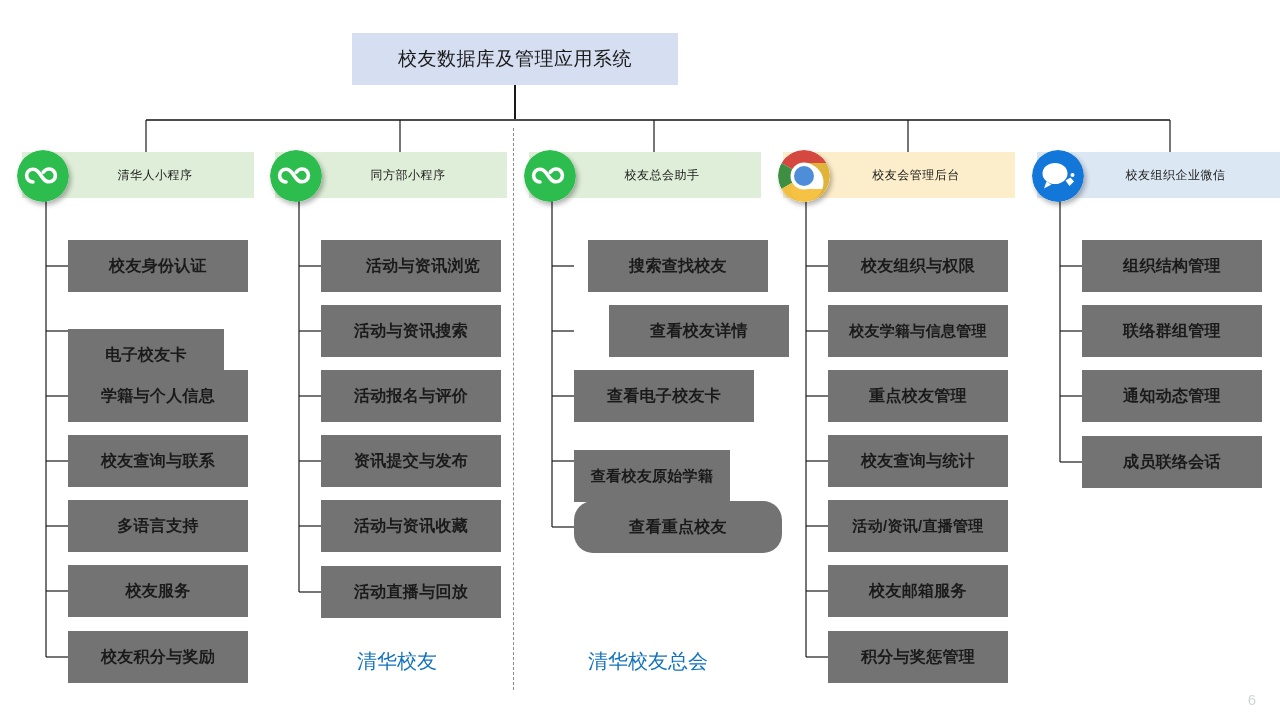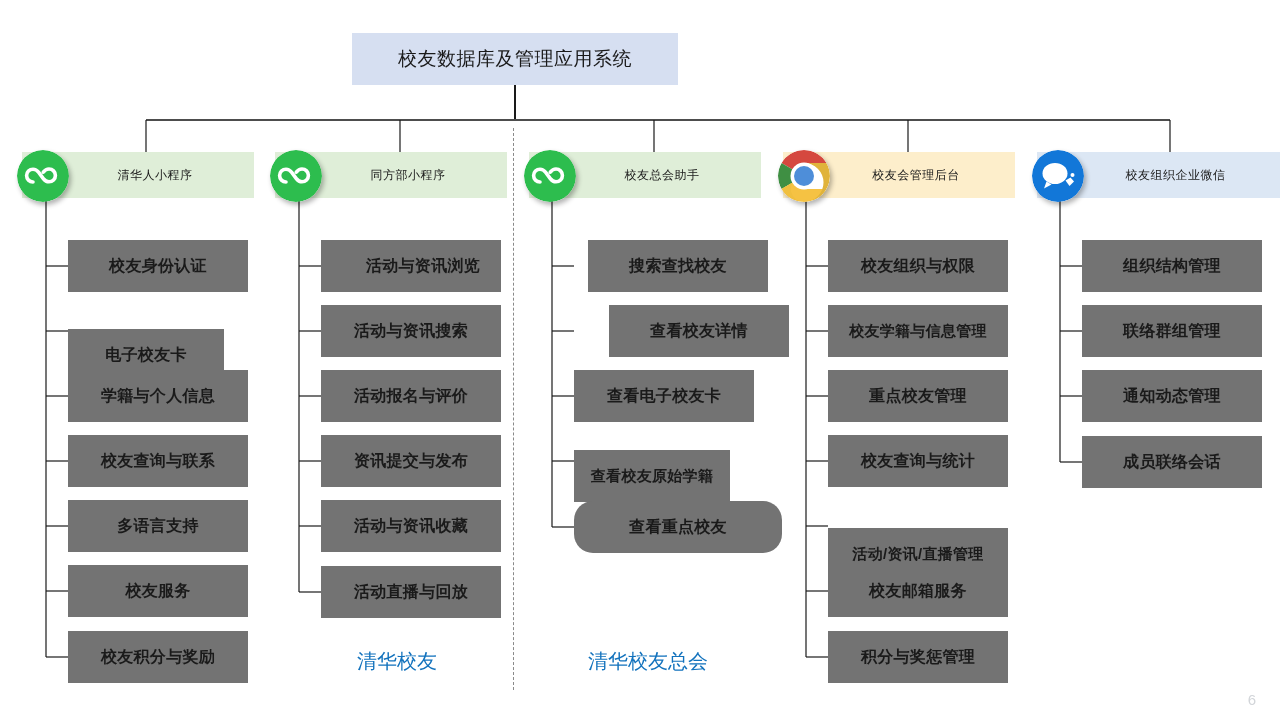--- a/index.html
+++ b/index.html
@@ -243,21 +243,21 @@
       <path d="M26 13h22.5A26 26 0 0 1 26 52a13 13 0 1 0 0-39z" fill="#e0b33b"></path>
       <path d="M3.5 39A26 26 0 0 0 26 52a13 13 0 0 1-11.3-19.6L3.5 39z" fill="#f0bf3f"></path>
       <circle cx="26" cy="26" r="13.5" fill="#ffffff"></circle>
       <circle cx="26" cy="26" r="10" fill="#4e8ed9"></circle>
     </svg>
   </div>
   <div class="leaf" style="left:828px; top:240px; width:180px;">校友组织与权限</div>
   <div class="leaf narrow" style="left:828px; top:305px; width:180px;">校友学籍与信息管理</div>
   <div class="leaf" style="left:828px; top:370px; width:180px;">重点校友管理</div>
   <div class="leaf" style="left:828px; top:435px; width:180px;">校友查询与统计</div>
-  <div class="leaf narrow" style="left:828px; top:500px; width:180px;margin-top:28px;">活动/资讯/直播管理</div>
+  <div class="leaf narrow" style="left:828px; top:500px; width:180px;">活动/资讯/直播管理</div>
   <div class="leaf" style="left:828px; top:565px; width:180px;">校友邮箱服务</div>
   <div class="leaf" style="left:828px; top:631px; width:180px;">积分与奖惩管理</div>
 
   <div class="col-header hdr-blue" style="left:1037px; top:152px; width:243px;">
     <span class="hdr-label">校友组织企业微信</span>
   </div>
   <div class="app-icon" style="left:1032px; top:150px;">
     <svg viewBox="0 0 52 52">
       <circle cx="26" cy="26" r="26" fill="#1277d8"></circle>
       <ellipse cx="23" cy="23.5" rx="12.5" ry="10.5" fill="#ffffff"></ellipse>

